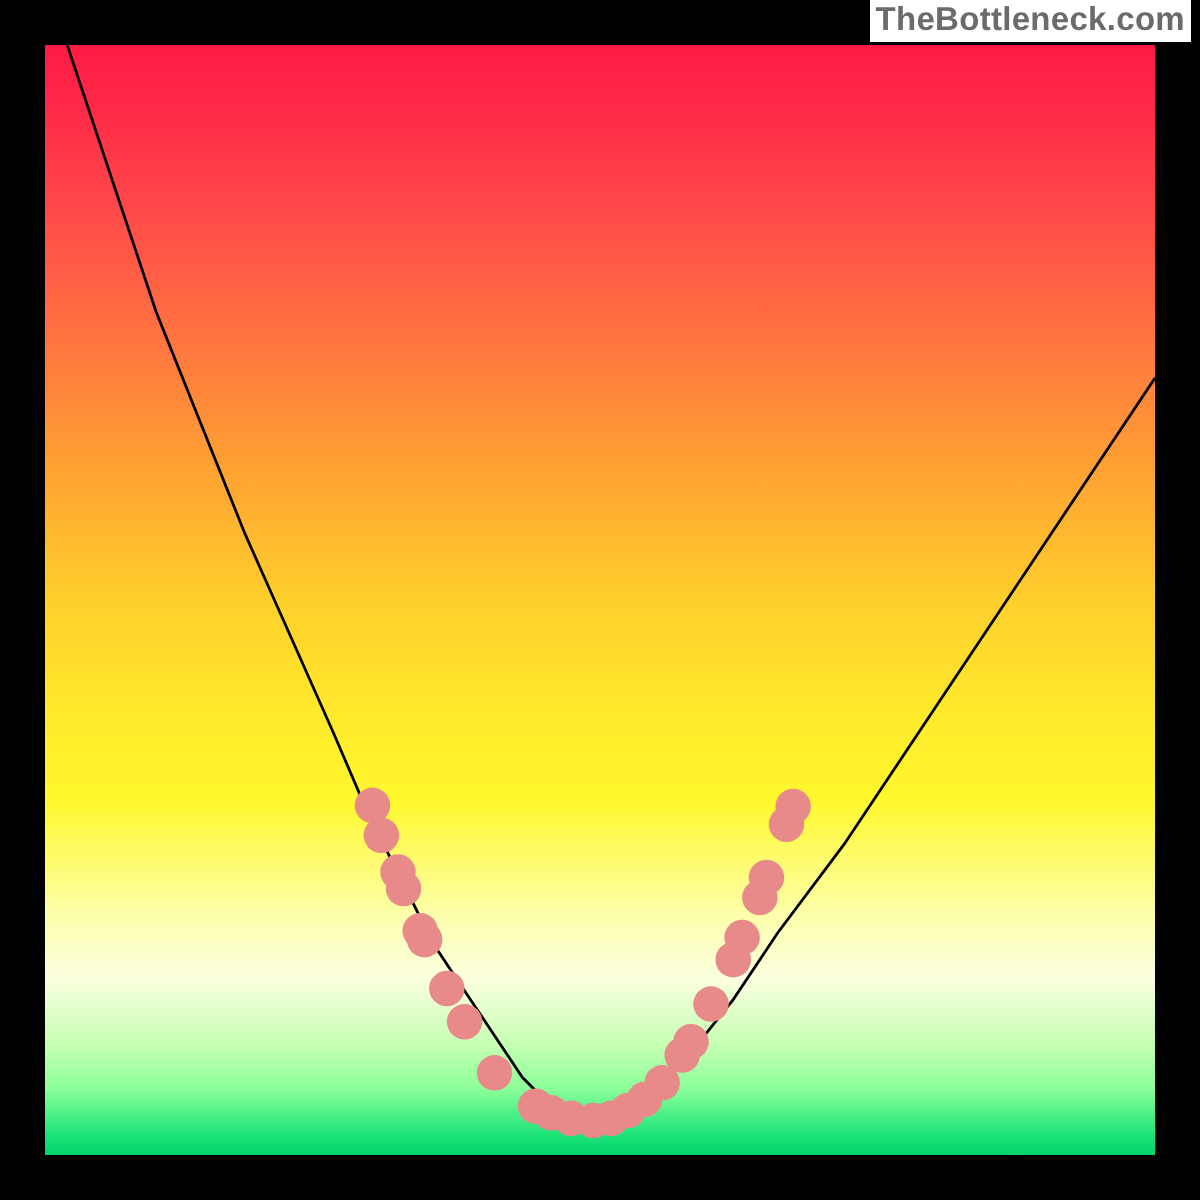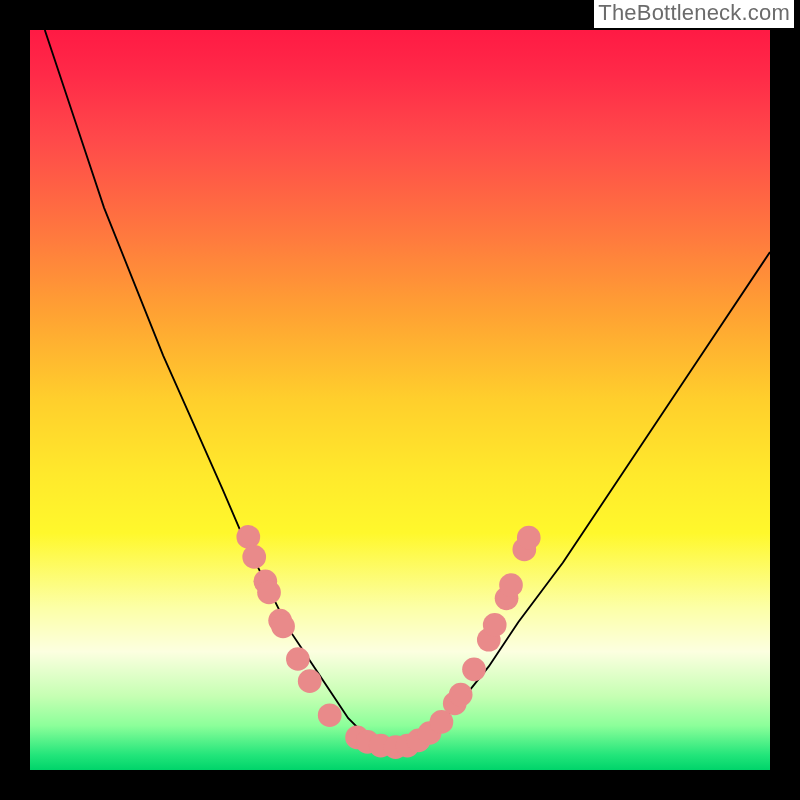--- a/index.html
+++ b/index.html
@@ -16,21 +16,21 @@
     width: 800px;
     height: 800px;
     background: #000;
   }
   .watermark {
     position: absolute;
     top: 0;
     right: 6px;
     color: #6b6b6b;
     font-size: 22px;
-    font-weight: 400;
+    font-weight: 700;
     letter-spacing: 0.2px;
     z-index: 5;
     background: #fff;
     padding: 0 4px 2px 4px;
   }
   .plot {
     position: absolute;
     left: 30px;
     top: 30px;
     width: 740px;

